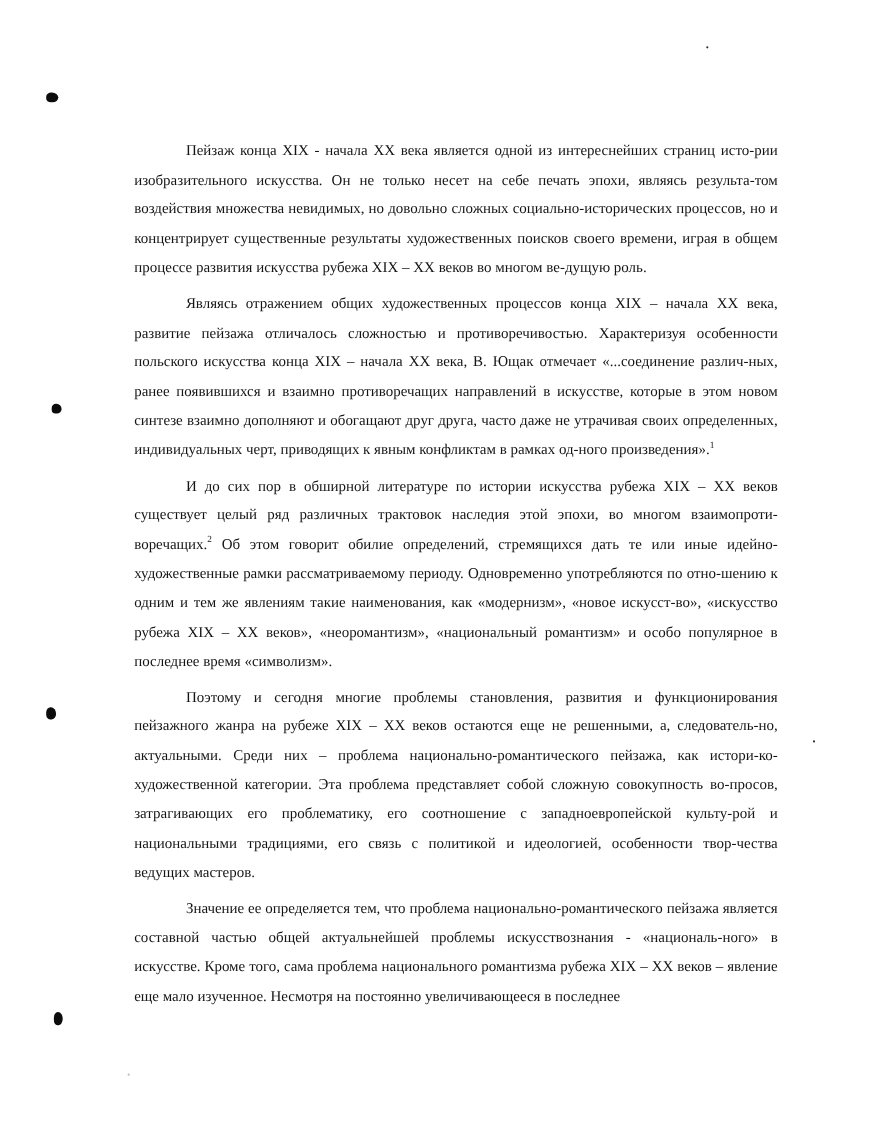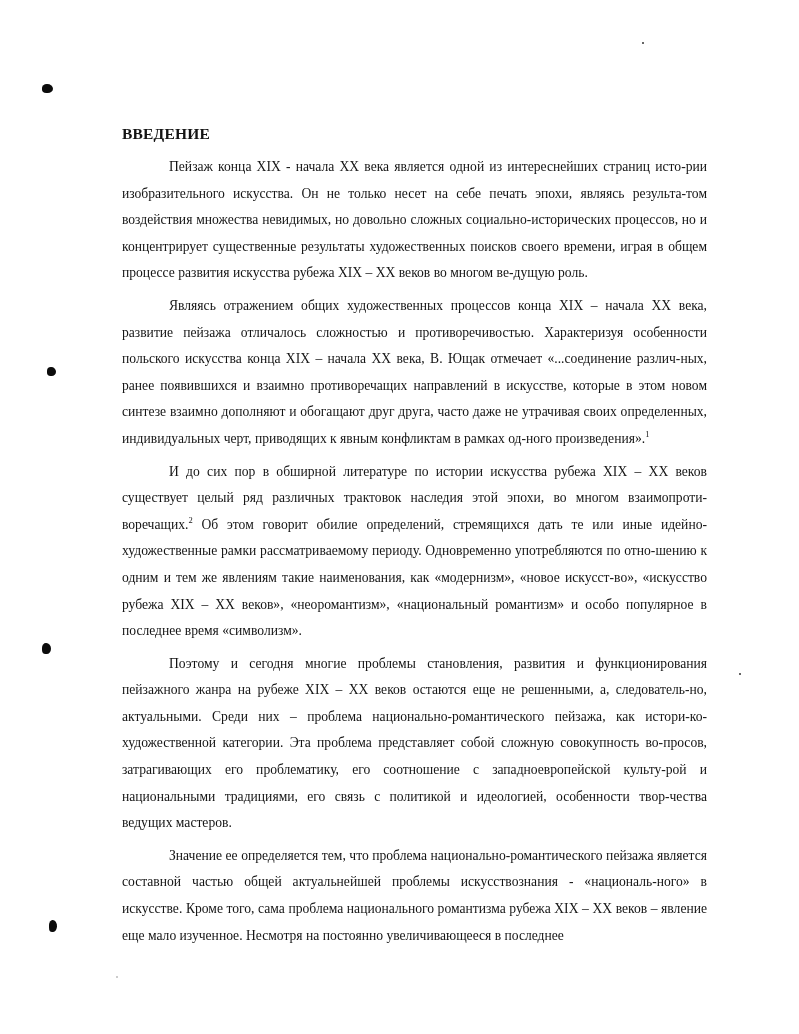--- a/index.html
+++ b/index.html
@@ -66,21 +66,20 @@
 
   <div class="mark" style="left:42px;top:84px;width:11px;height:9px;"></div>
   <div class="mark" style="left:47px;top:367px;width:9px;height:9px;"></div>
   <div class="mark" style="left:42px;top:643px;width:9px;height:11px;"></div>
   <div class="mark" style="left:49px;top:920px;width:8px;height:12px;"></div>
   <div class="speck" style="left:642px;top:42px;"></div>
   <div class="speck" style="left:739px;top:673px;"></div>
   <div class="speck" style="left:116px;top:976px;background:#bbb;"></div>
 
   <div class="content">
-    <div class="heading">ВВЕДЕНИЕ</div>
 
     <p class="para">Пейзаж конца XIX - начала XX века является одной из интереснейших страниц исто-рии изобразительного искусства. Он не только несет на себе печать эпохи, являясь результа-том воздействия множества невидимых, но довольно сложных социально-исторических процессов, но и концентрирует существенные результаты художественных поисков своего времени, играя в общем процессе развития искусства рубежа XIX – XX веков во многом ве-дущую роль.</p>
 
     <p class="para"><span>Являясь отражением общих художественных процессов конца XIX – начала XX века, развитие пейзажа отличалось сложностью и противоречивостью. Характеризуя особенности польского искусства конца XIX – начала XX века, В. Ющак отмечает «...соединение различ-ных, ранее появившихся и взаимно противоречащих направлений в искусстве, которые в этом новом синтезе взаимно дополняют и обогащают друг друга, часто даже не утрачивая своих определенных, индивидуальных черт, приводящих к явным конфликтам в рамках од-ного произведения».</span><sup>1</sup></p>
 
     <p class="para"><span>И до сих пор в обширной литературе по истории искусства рубежа XIX – XX веков существует целый ряд различных трактовок наследия этой эпохи, во многом взаимопроти-воречащих.</span><sup>2</sup><span> Об этом говорит обилие определений, стремящихся дать те или иные идейно-художественные рамки рассматриваемому периоду. Одновременно употребляются по отно-шению к одним и тем же явлениям такие наименования, как «модернизм», «новое искусст-во», «искусство рубежа XIX – XX веков», «неоромантизм», «национальный романтизм» и особо популярное в последнее время «символизм».</span></p>
 
     <p class="para">Поэтому и сегодня многие проблемы становления, развития и функционирования пейзажного жанра на рубеже XIX – XX веков остаются еще не решенными, а, следователь-но, актуальными. Среди них – проблема национально-романтического пейзажа, как истори-ко-художественной категории. Эта проблема представляет собой сложную совокупность во-просов, затрагивающих его проблематику, его соотношение с западноевропейской культу-рой и национальными традициями, его связь с политикой и идеологией, особенности твор-чества ведущих мастеров.</p>
 
     <p class="para">Значение ее определяется тем, что проблема национально-романтического пейзажа является составной частью общей актуальнейшей проблемы искусствознания - «националь-ного» в искусстве. Кроме того, сама проблема национального романтизма рубежа XIX – XX веков – явление еще мало изученное. Несмотря на постоянно увеличивающееся в последнее</p>

